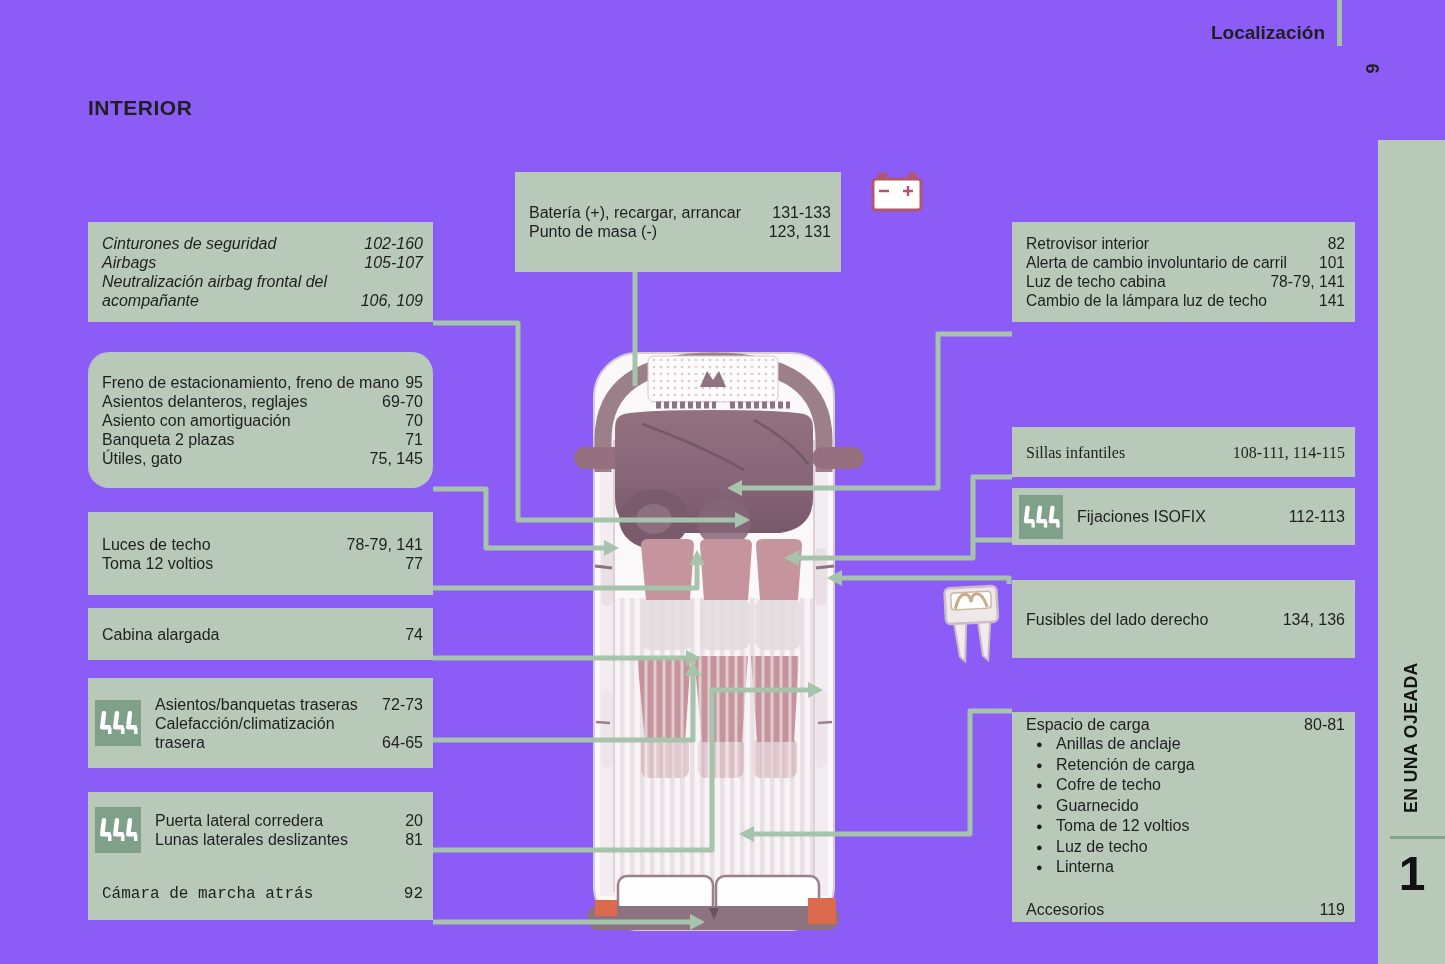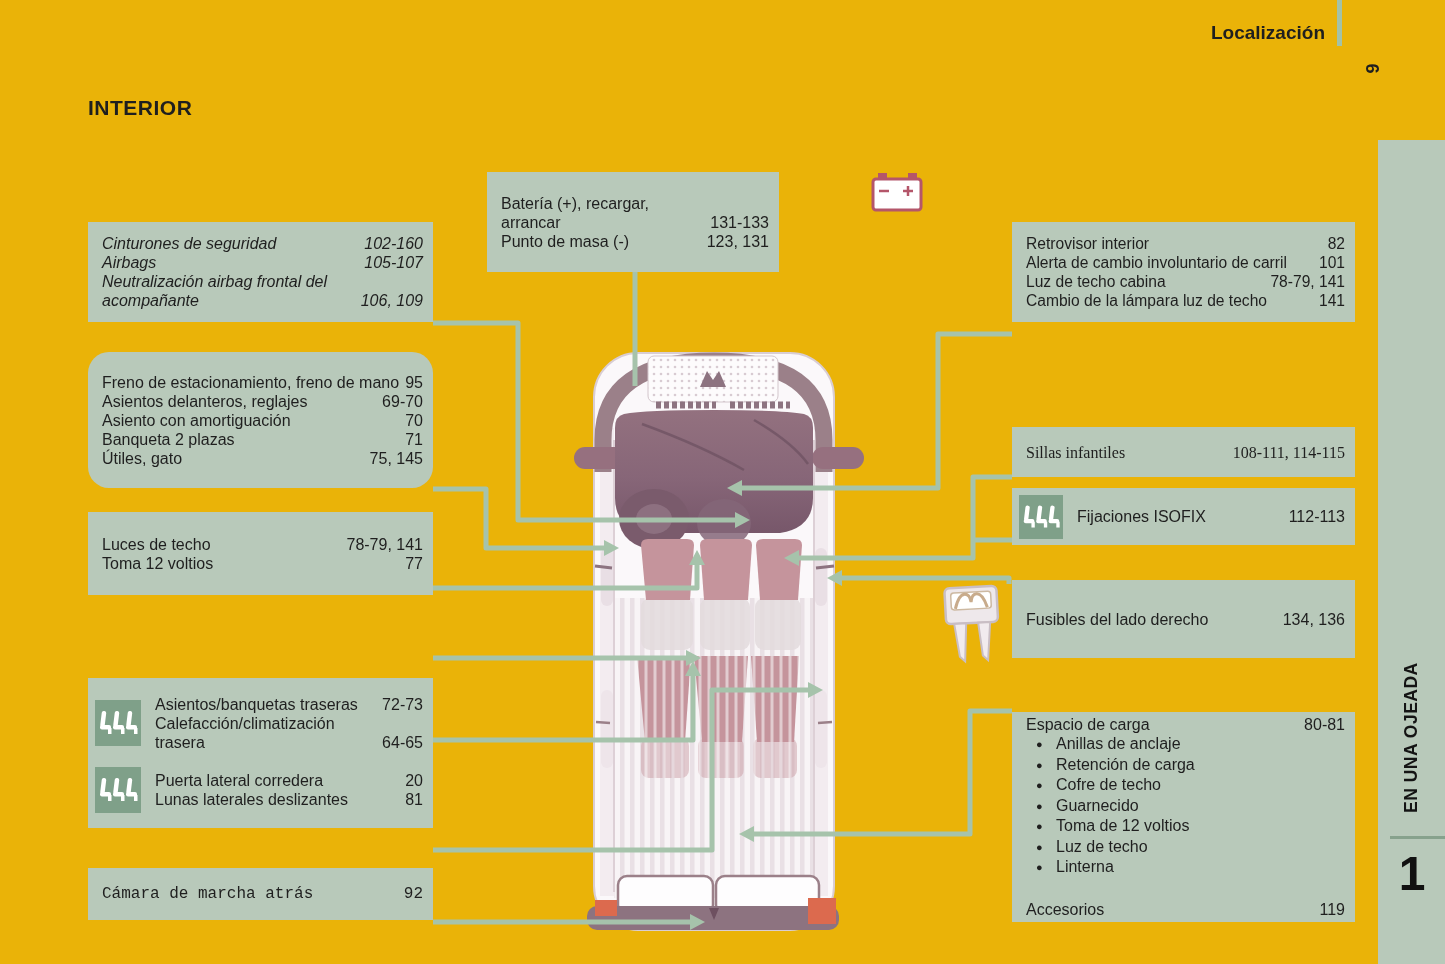--- a/index.html
+++ b/index.html
@@ -1,16 +1,16 @@
 <!DOCTYPE html>
 <html><head>
 <meta charset="utf-8">
 <style>
   html,body{margin:0;padding:0;background:#ffffff;}
-  .page{position:relative;width:1445px;height:964px;background:#eab308;overflow:hidden;
+  .page{position:relative;width:1445px;height:964px;background:#8b5cf6;overflow:hidden;
         font-family:"Liberation Sans",sans-serif;color:#1f1f1f;}
 
   
   .section-title{position:absolute;top:22px;right:120px;font-size:19px;font-weight:bold;}
   .section-bar{position:absolute;left:1337px;top:0;width:5px;height:46px;background:#a3c2a8;}
   .page-number{position:absolute;left:1368px;top:58px;font-size:18px;font-weight:600;
                transform:rotate(-90deg);transform-origin:center;}
   .heading{position:absolute;left:88px;top:96px;font-size:21px;font-weight:bold;letter-spacing:.5px;}
 
   
@@ -177,21 +177,21 @@
   <div class="section-title">Localización</div>
   <div class="section-bar"></div>
   <div class="page-number">9</div>
   <div class="heading">INTERIOR</div>
 
   <div class="sidebar"></div>
   <div class="sidebar-label">EN UNA OJEADA</div>
   <div class="sidebar-divider"></div>
   <div class="chapter-number">1</div>
 
-  <div class="callout" style="left:487px;top:172px;width:292px;height:100px;">
+  <div class="callout" style="left:515px;top:172px;width:326px;height:100px;">
       <div class="rows">
         <div class="row">
           <span class="lab">Batería (+), recargar, arrancar</span>
           <span class="pg">131-133</span>
         </div>
         <div class="row">
           <span class="lab">Punto de masa (-)</span>
           <span class="pg">123, 131</span>
         </div>
       </div>
@@ -239,20 +239,28 @@
     </div>
   <div class="callout" style="left:88px;top:512px;width:345px;height:83px;">
       <div class="rows">
         <div class="row">
           <span class="lab">Luces de techo</span>
           <span class="pg">78-79, 141</span>
         </div>
         <div class="row">
           <span class="lab">Toma 12 voltios</span>
           <span class="pg">77</span>
+        </div>
+      </div>
+    </div>
+  <div class="callout" style="left:88px;top:608px;width:345px;height:52px;">
+      <div class="rows">
+        <div class="row">
+          <span class="lab">Cabina alargada</span>
+          <span class="pg">74</span>
         </div>
       </div>
     </div>
 
   <div class="callout" style="left:88px;top:678px;width:345px;height:90px;">
     <div class="icon-square">
       <svg width="46" height="46" viewBox="0 0 46 46">
         <g fill="#ffffff">
             <g transform="translate(6,11)">
           <rect x="0" y="0" width="4.5" height="16" rx="2" transform="rotate(7 2 8)"></rect>
@@ -277,21 +285,21 @@
           <span class="lab">Asientos/banquetas traseras</span>
           <span class="pg">72-73</span>
         </div>
         <div class="row">
           <span class="lab">Calefacción/climatización trasera</span>
           <span class="pg">64-65</span>
         </div>
       </div>
   </div>
 
-  <div class="callout" style="left:88px;top:752px;width:345px;height:76px;">
+  <div class="callout" style="left:88px;top:792px;width:345px;height:76px;">
     <div class="icon-square">
       <svg width="46" height="46" viewBox="0 0 46 46">
         <g fill="#ffffff">
             <g transform="translate(6,11)">
           <rect x="0" y="0" width="4.5" height="16" rx="2" transform="rotate(7 2 8)"></rect>
               <rect x="-1" y="14" width="11" height="4.5" rx="2"></rect>
               <rect x="7" y="17" width="3.5" height="6"></rect>
             </g>
           <g transform="translate(19,11)">
               <rect x="0" y="0" width="4.5" height="16" rx="2" transform="rotate(7 2 8)"></rect>

